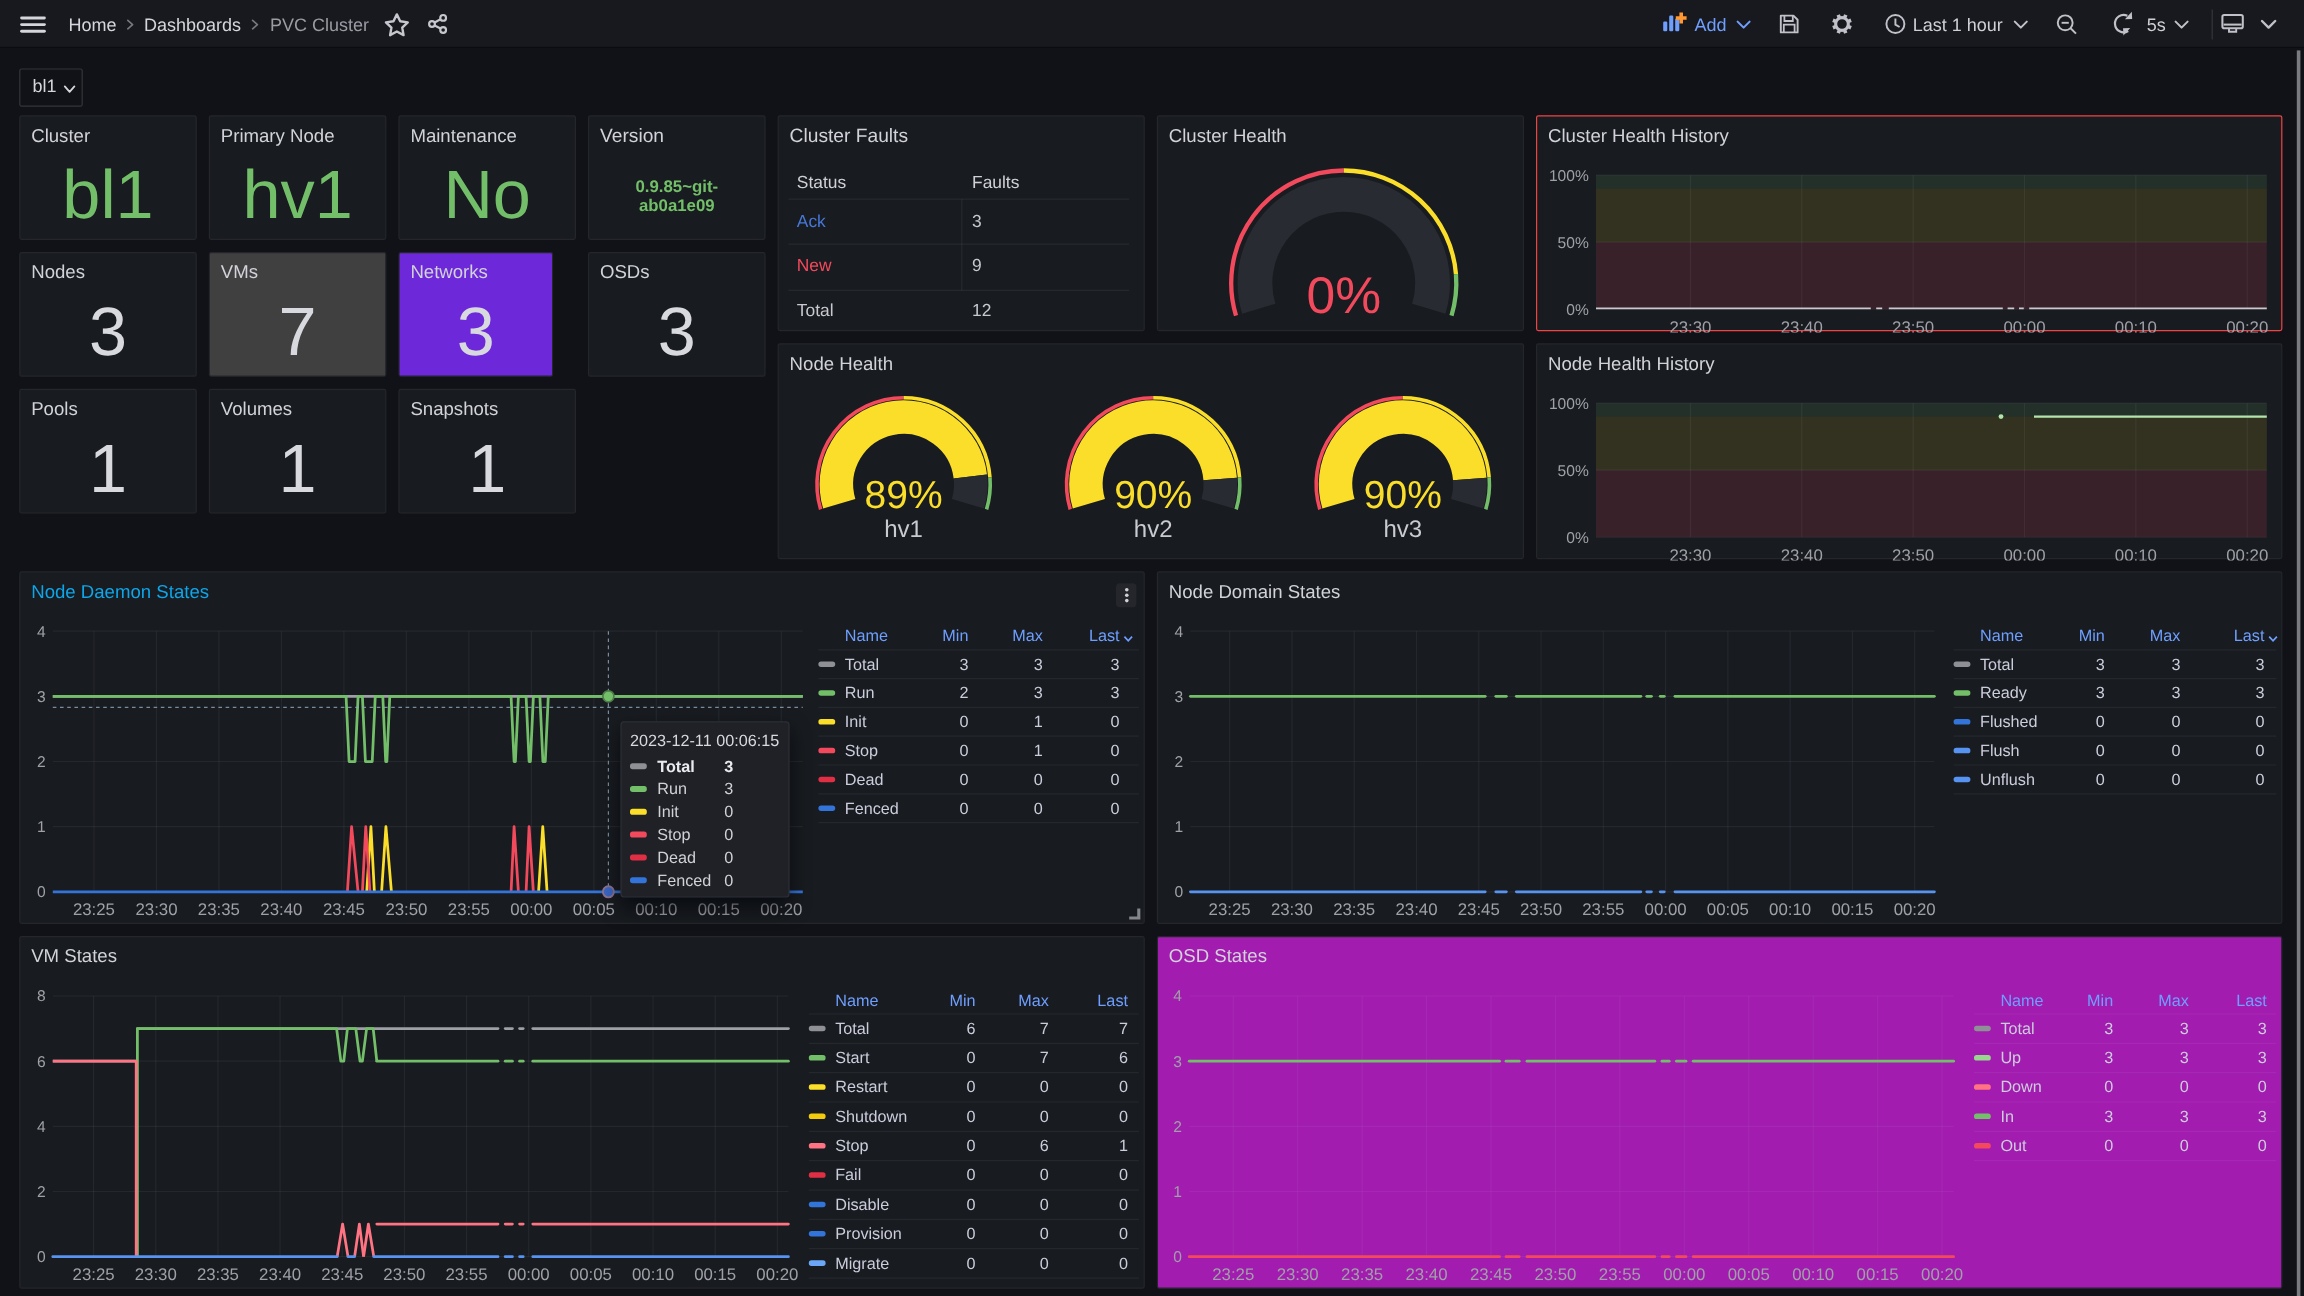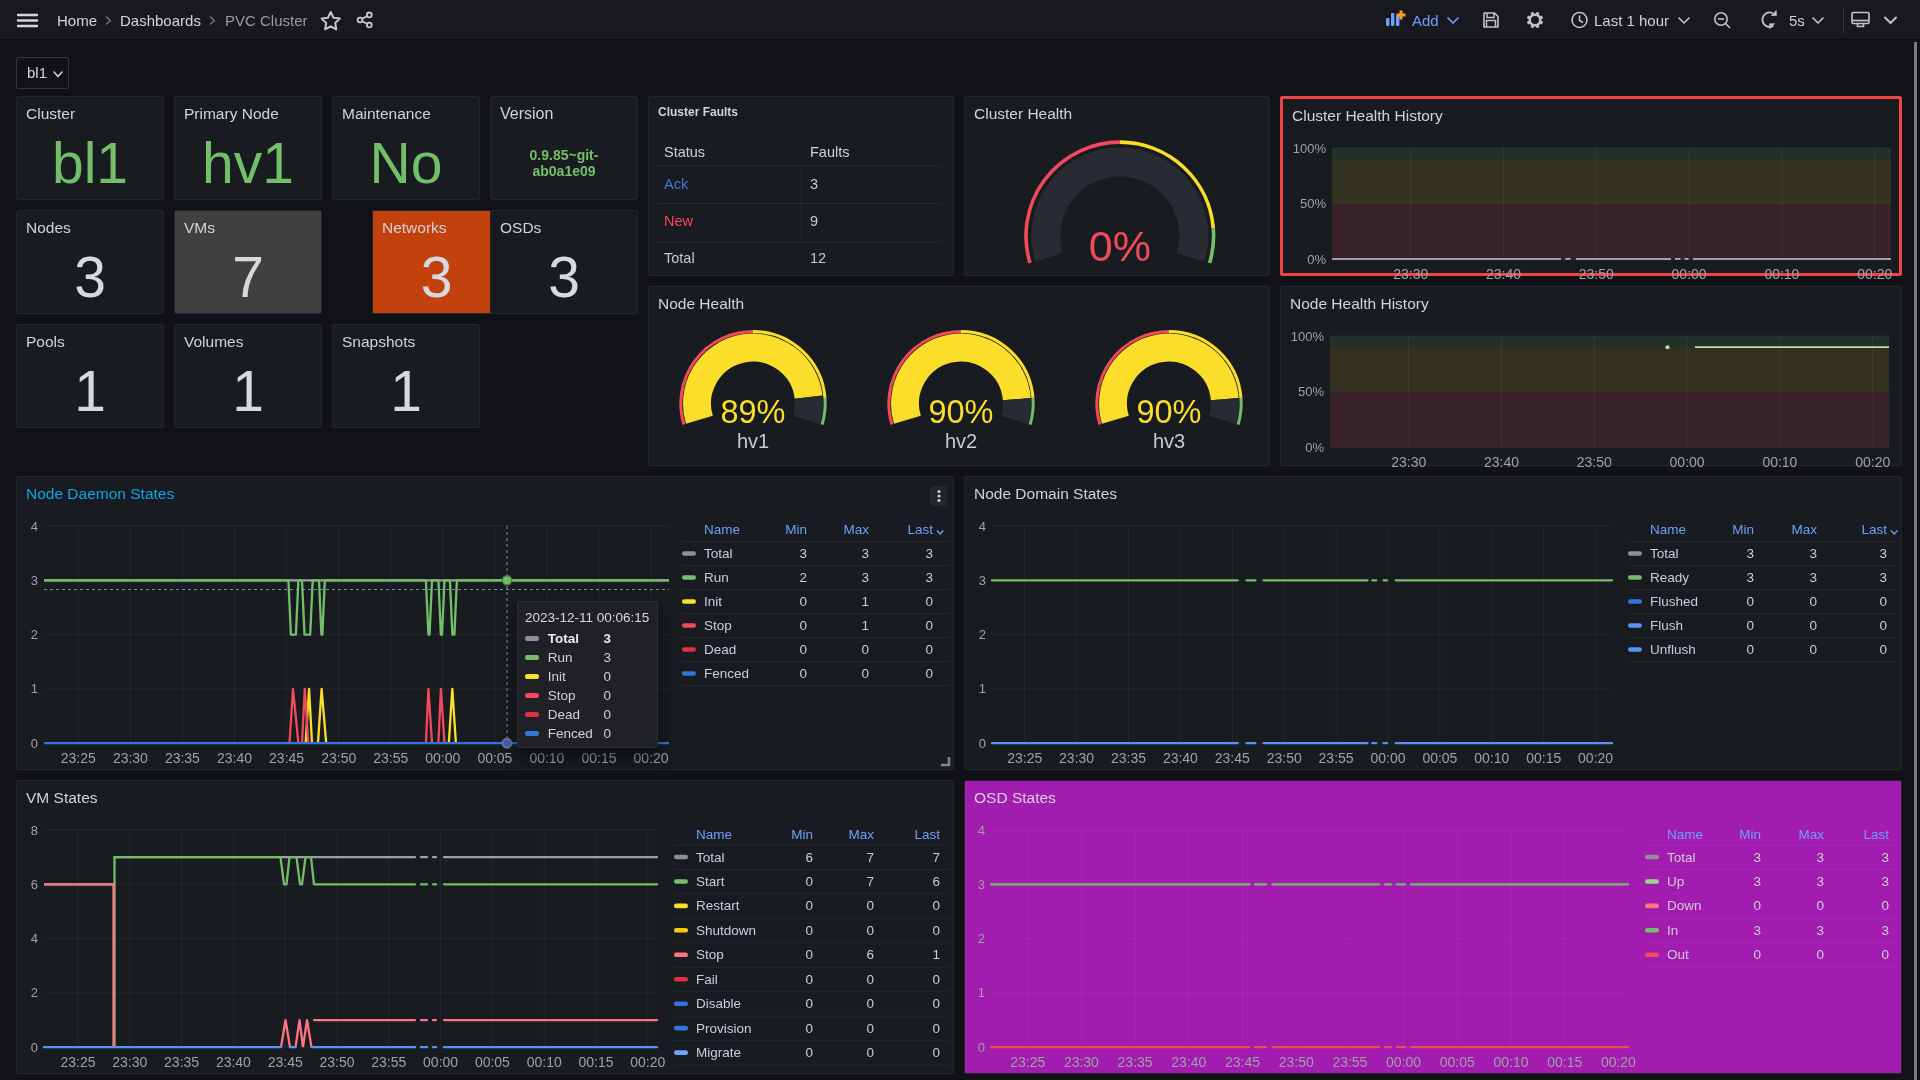--- a/index.html
+++ b/index.html
@@ -99,42 +99,42 @@
     <div style="position:absolute;left:0;right:0;top:30px;bottom:0px;display:flex;align-items:center;justify-content:center;text-align:center;font-size:14px;line-height:16px;font-weight:700;color:#73bf69;">0.9.85~git-<br>ab0a1e09</div>
   </div>
 <div style="position:absolute;left:16px;top:210px;width:148px;height:104px;background:#181b1f;border:1px solid #24262b;border-radius:2px;">
     <div style="position:absolute;left:9px;top:8px;font-size:15.5px;font-weight:500;color:#d2d3da;">Nodes</div>
     <div style="position:absolute;left:0;right:0;top:30px;bottom:0px;display:flex;align-items:center;justify-content:center;font-size:57px;font-weight:500;color:#d8d9df;">3</div>
   </div>
 <div style="position:absolute;left:174px;top:210px;width:148px;height:104px;background:#404040;border:1px solid #24262b;border-radius:2px;">
     <div style="position:absolute;left:9px;top:8px;font-size:15.5px;font-weight:500;color:#d2d3da;">VMs</div>
     <div style="position:absolute;left:0;right:0;top:30px;bottom:0px;display:flex;align-items:center;justify-content:center;font-size:57px;font-weight:500;color:#d8d9df;">7</div>
   </div>
-<div style="position:absolute;left:332px;top:210px;width:129px;height:104px;background:#c2410c;border:1px solid #24262b;border-radius:2px;margin-left:40px;">
+<div style="position:absolute;left:332px;top:210px;width:129px;height:104px;background:#6d28d9;border:1px solid #24262b;border-radius:2px;">
     <div style="position:absolute;left:9px;top:8px;font-size:15.5px;font-weight:500;color:#d2d3da;">Networks</div>
     <div style="position:absolute;left:0;right:0;top:30px;bottom:0px;display:flex;align-items:center;justify-content:center;font-size:57px;font-weight:500;color:#d8d9df;">3</div>
   </div>
 <div style="position:absolute;left:490px;top:210px;width:148px;height:104px;background:#181b1f;border:1px solid #24262b;border-radius:2px;">
     <div style="position:absolute;left:9px;top:8px;font-size:15.5px;font-weight:500;color:#d2d3da;">OSDs</div>
     <div style="position:absolute;left:0;right:0;top:30px;bottom:0px;display:flex;align-items:center;justify-content:center;font-size:57px;font-weight:500;color:#d8d9df;">3</div>
   </div>
 <div style="position:absolute;left:16px;top:324px;width:148px;height:104px;background:#181b1f;border:1px solid #24262b;border-radius:2px;">
     <div style="position:absolute;left:9px;top:8px;font-size:15.5px;font-weight:500;color:#d2d3da;">Pools</div>
     <div style="position:absolute;left:0;right:0;top:30px;bottom:0px;display:flex;align-items:center;justify-content:center;font-size:57px;font-weight:500;color:#d8d9df;">1</div>
   </div>
 <div style="position:absolute;left:174px;top:324px;width:148px;height:104px;background:#181b1f;border:1px solid #24262b;border-radius:2px;">
     <div style="position:absolute;left:9px;top:8px;font-size:15.5px;font-weight:500;color:#d2d3da;">Volumes</div>
     <div style="position:absolute;left:0;right:0;top:30px;bottom:0px;display:flex;align-items:center;justify-content:center;font-size:57px;font-weight:500;color:#d8d9df;">1</div>
   </div>
 <div style="position:absolute;left:332px;top:324px;width:148px;height:104px;background:#181b1f;border:1px solid #24262b;border-radius:2px;">
     <div style="position:absolute;left:9px;top:8px;font-size:15.5px;font-weight:500;color:#d2d3da;">Snapshots</div>
     <div style="position:absolute;left:0;right:0;top:30px;bottom:0px;display:flex;align-items:center;justify-content:center;font-size:57px;font-weight:500;color:#d8d9df;">1</div>
   </div>
 <div style="position:absolute;left:648px;top:96px;width:306px;height:180px;background:#181b1f;border:1px solid #24262b;border-radius:2px;">
-    <div style="position:absolute;left:9px;top:8px;font-size:12px;font-weight:700;color:#d2d3da;">Cluster Faults</div>
+    <div style="position:absolute;left:9px;top:8px;font-size:16px;font-weight:400;color:#d2d3da;">Cluster Faults</div>
     <svg width="306" height="180" style="position:absolute;left:0;top:0">
       <text x="15.0" y="60.0" font-size="14.5" fill="#d0d1d8" text-anchor="start" font-weight="500">Status</text>
       <text x="161.0" y="60.0" font-size="14.5" fill="#d0d1d8" text-anchor="start" font-weight="500">Faults</text>
       <line x1="8.00" y1="69.00" x2="292.00" y2="69.00" stroke="rgba(204,204,220,0.08)" stroke-width="1"></line>
       <text x="15.0" y="92.0" font-size="14.5" fill="#4678d8" text-anchor="start" font-weight="400">Ack</text>
       <text x="161.0" y="92.0" font-size="14.5" fill="#c7c8d0" text-anchor="start" font-weight="400">3</text>
       <line x1="8.00" y1="106.50" x2="292.00" y2="106.50" stroke="rgba(204,204,220,0.08)" stroke-width="1"></line>
       <text x="15.0" y="129.0" font-size="14.5" fill="#f2495c" text-anchor="start" font-weight="400">New</text>
       <text x="161.0" y="129.0" font-size="14.5" fill="#c7c8d0" text-anchor="start" font-weight="400">9</text>
       <line x1="8.00" y1="145.00" x2="292.00" y2="145.00" stroke="rgba(204,204,220,0.08)" stroke-width="1"></line>
@@ -172,21 +172,21 @@
       <text x="312.0" y="160.5" font-size="20" fill="#c9cad2" text-anchor="middle" font-weight="400">hv2</text>
       <path d="M 466.39 132.79 A 56.00 56.00 0 1 1 575.82 112.15" stroke="#fade2a" stroke-width="28" fill="none"></path>
       <path d="M 575.82 112.15 A 56.00 56.00 0 0 1 573.61 132.79" stroke="#282b31" stroke-width="28" fill="none"></path>
       <path d="M 450.88 137.47 A 72.20 72.20 0 0 1 520.00 44.40" stroke="#f2495c" stroke-width="3" fill="none"></path>
       <path d="M 520.00 44.40 A 72.20 72.20 0 0 1 591.97 110.86" stroke="#fade2a" stroke-width="3" fill="none"></path>
       <path d="M 591.97 110.86 A 72.20 72.20 0 0 1 589.12 137.47" stroke="#73bf69" stroke-width="3" fill="none"></path>
       <text x="520.0" y="136.0" font-size="32.5" fill="#fade2a" text-anchor="middle" font-weight="500">90%</text>
       <text x="520.0" y="160.5" font-size="20" fill="#c9cad2" text-anchor="middle" font-weight="400">hv3</text>
     </svg>
   </div>
-<div style="position:absolute;left:1280px;top:96px;width:622px;height:180px;background:#181b1f;border:3px solid #ef4444;border-radius:2px;">
+<div style="position:absolute;left:1280px;top:96px;width:622px;height:180px;background:#181b1f;border:1px solid #ef4444;border-radius:2px;">
     <div style="position:absolute;left:9px;top:8px;font-size:15.5px;font-weight:500;color:#d2d3da;">Cluster Health History</div>
     <svg width="622" height="180" style="position:absolute;left:0;top:0">
       <rect x="49" y="49" width="559" height="11.170000000000002" fill="rgba(115,191,105,0.13)"></rect>
       <rect x="49" y="60.17" width="559" height="44.67999999999999" fill="rgba(250,222,42,0.12)"></rect>
       <rect x="49" y="104.85" width="559" height="55.849999999999994" fill="rgba(242,73,92,0.15)"></rect>
       <line x1="127.70" y1="49.00" x2="127.70" y2="160.70" stroke="rgba(204,204,220,0.07)" stroke-width="1"></line>
       <line x1="220.50" y1="49.00" x2="220.50" y2="160.70" stroke="rgba(204,204,220,0.07)" stroke-width="1"></line>
       <line x1="313.30" y1="49.00" x2="313.30" y2="160.70" stroke="rgba(204,204,220,0.07)" stroke-width="1"></line>
       <line x1="406.10" y1="49.00" x2="406.10" y2="160.70" stroke="rgba(204,204,220,0.07)" stroke-width="1"></line>
       <line x1="498.90" y1="49.00" x2="498.90" y2="160.70" stroke="rgba(204,204,220,0.07)" stroke-width="1"></line>

